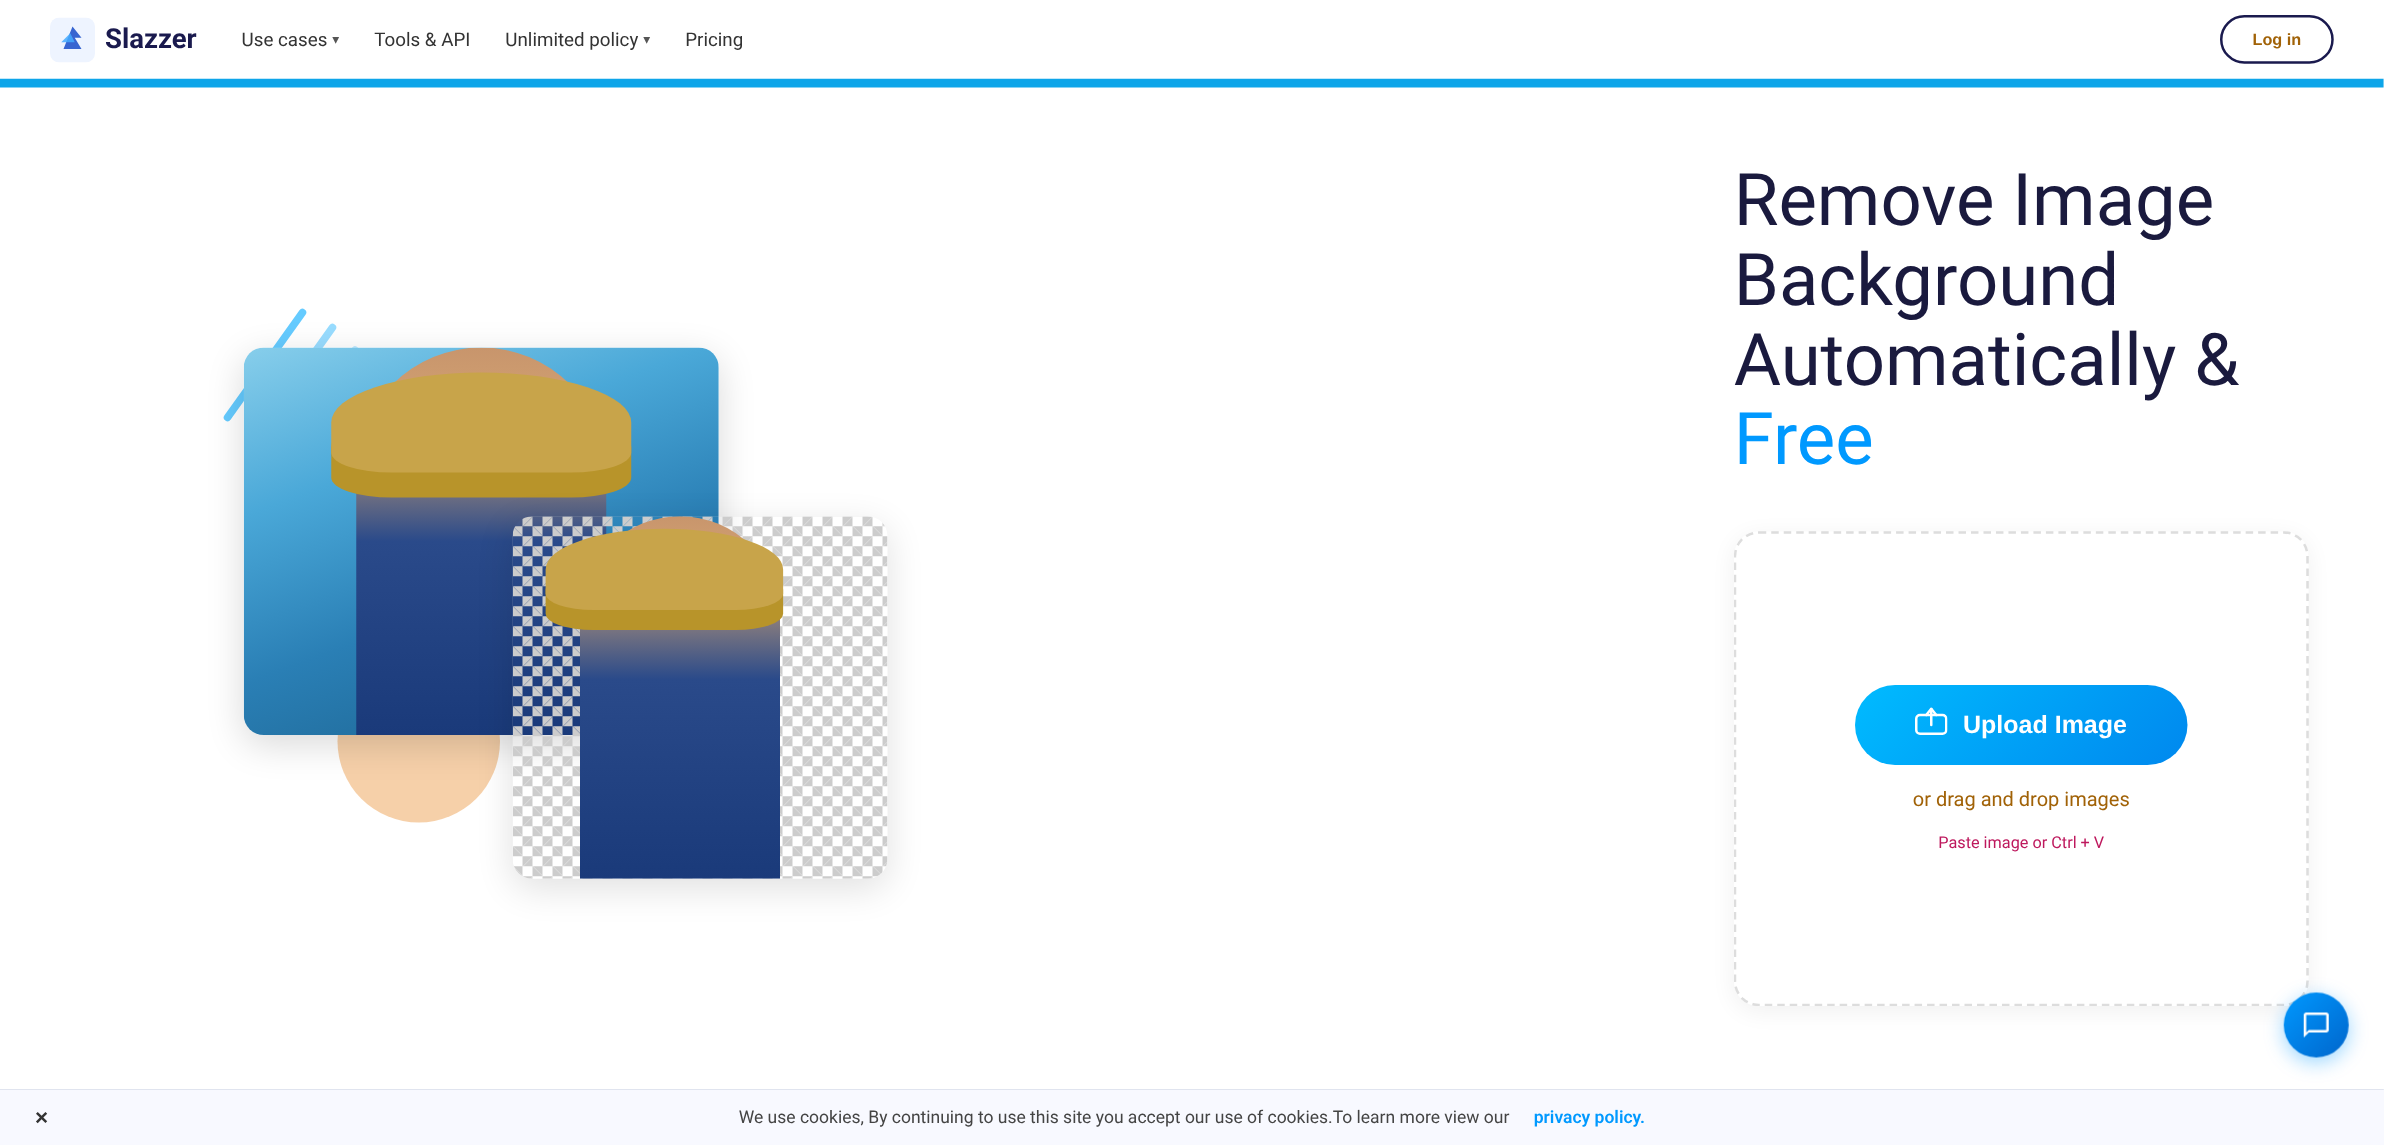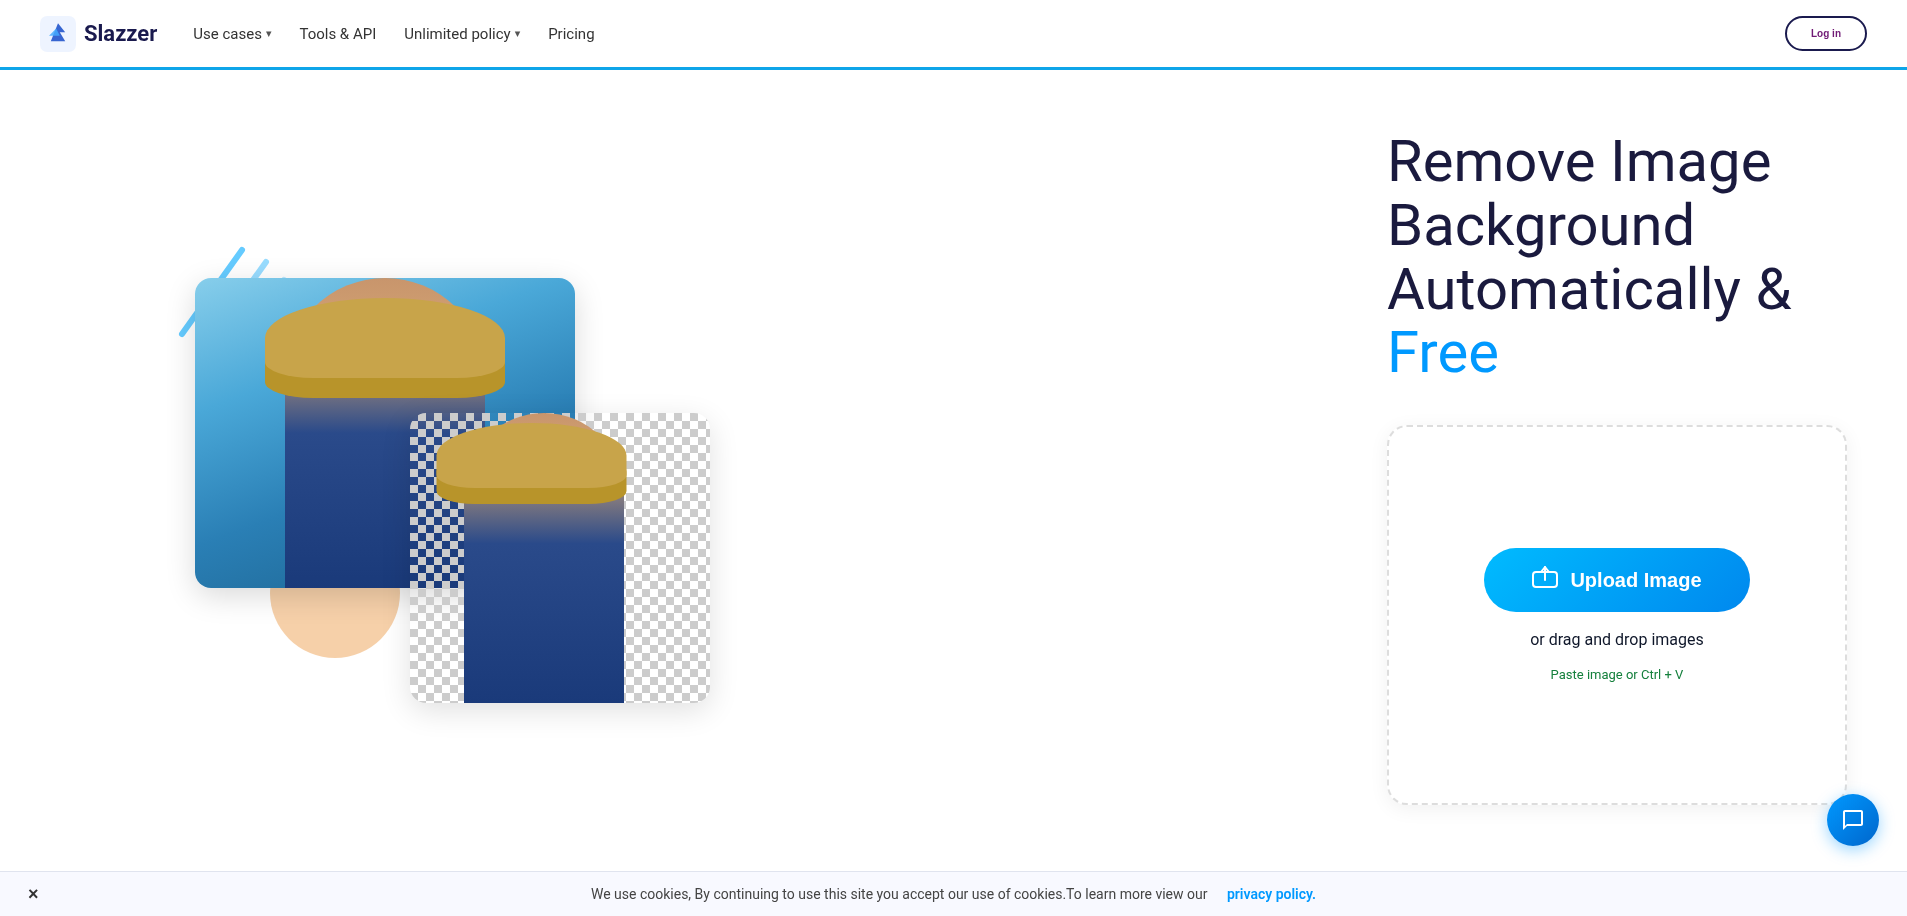--- a/index.html
+++ b/index.html
@@ -1,39 +1,39 @@
 <!DOCTYPE html>
 <html><head>
   <meta charset="utf-8">
   <style>
     * { margin: 0; padding: 0; box-sizing: border-box; }
     body { font-family: -apple-system, BlinkMacSystemFont, 'Segoe UI', Roboto, sans-serif; background: #fff; color: #1a1a2e; overflow-x: hidden; }
 
     
     nav {
       display: flex; align-items: center; justify-content: space-between;
-      padding: 0 40px; height: 70px; border-bottom: 3px solid #0ea5e9;
+      padding: 0 40px; height: 70px; border-bottom: 7px solid #0ea5e9;
       position: sticky; top: 0; background: #fff; z-index: 100;
     }
     .nav-left { display: flex; align-items: center; gap: 36px; }
     .logo { display: flex; align-items: center; gap: 8px; font-size: 22px; font-weight: 700; color: #1a1a4e; text-decoration: none; }
     .logo-icon { width: 36px; height: 36px; }
     .nav-links { display: flex; align-items: center; gap: 28px; }
     .nav-link { font-size: 15px; color: #333; cursor: pointer; display: flex; align-items: center; gap: 4px; text-decoration: none; }
     .chevron { font-size: 11px; color: #555; }
     .nav-right { display: flex; align-items: center; gap: 16px; }
     .btn-remove-bg {
       background: linear-gradient(135deg, #00aaff, #0077ee);
       color: #fff; border: none; border-radius: 30px;
       padding: 12px 28px; font-size: 15px; font-weight: 600;
       cursor: pointer; white-space: nowrap;
     }
     .btn-login {
-      background: #fff; color: #701a75; border: 2px solid #1a1a4e;
-      border-radius: 30px; padding: 10px 24px; font-size: 10px; font-weight: 600;
+      background: #fff; color: #a16207; border: 2px solid #1a1a4e;
+      border-radius: 30px; padding: 10px 24px; font-size: 13px; font-weight: 600;
       cursor: pointer;
     }
 
     
     .hero {
       display: flex; align-items: center; justify-content: space-between;
       padding: 60px 60px 60px 80px; min-height: calc(100vh - 70px - 54px);
       gap: 40px;
     }
     .hero-left { flex: 1; max-width: 700px; position: relative; }
@@ -143,22 +143,22 @@
       box-shadow: 0 4px 20px rgba(0,0,0,0.06);
     }
     .btn-upload {
       background: linear-gradient(135deg, #00bbff, #0088ee);
       color: #fff; border: none; border-radius: 40px;
       padding: 18px 48px; font-size: 20px; font-weight: 700;
       cursor: pointer; display: flex; align-items: center; gap: 12px;
       white-space: nowrap;
     }
     .upload-icon { font-size: 22px; }
-    .drag-text { font-size: 16px; color: #0f172a; }
-    .paste-text { font-size: 13px; color: #15803d; }
+    .drag-text { font-size: 16px; color: #a16207; }
+    .paste-text { font-size: 13px; color: #be185d; }
     .terms-text { font-size: 12px; color: #888; text-align: center; line-height: 1.6; max-width: 340px; }
     .terms-text a { color: #0099ff; text-decoration: none; }
 
     
     .cookie-banner {
       position: fixed; bottom: 0; left: 0; right: 0;
       background: #f8f9ff; border-top: 1px solid #e0e4ef;
       padding: 14px 40px; display: flex; align-items: center; justify-content: center;
       gap: 8px; font-size: 14px; color: #444; z-index: 200;
     }

